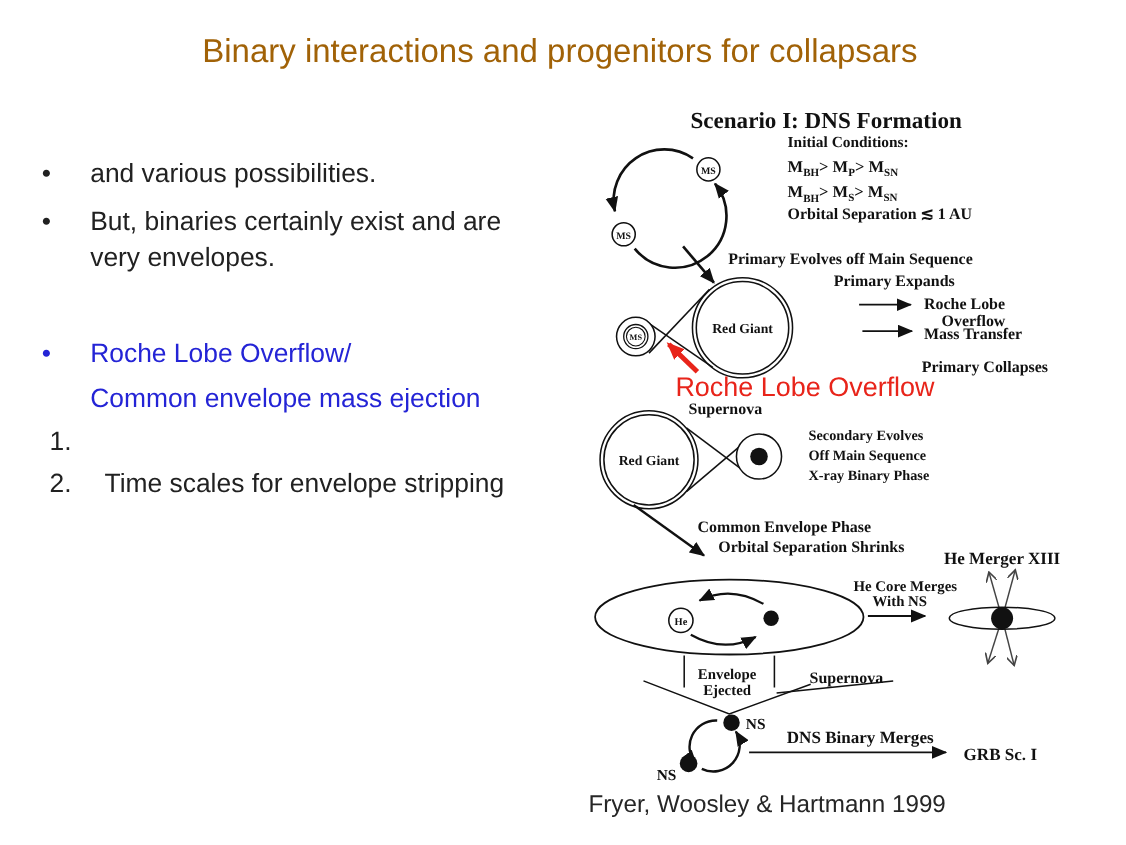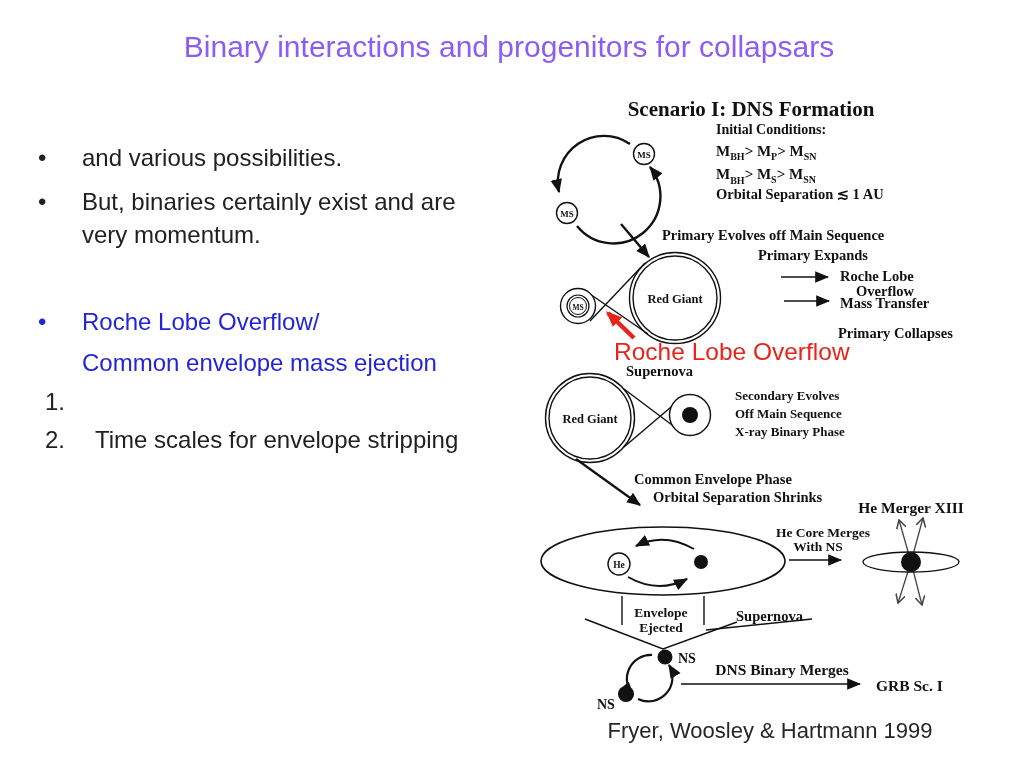--- a/index.html
+++ b/index.html
@@ -1,53 +1,53 @@
 <!DOCTYPE html>
 <html><head>
 <meta charset="utf-8">
 <style>
   html,body{margin:0;padding:0;}
   body{width:1024px;height:768px;background:#ffffff;font-family:"Liberation Sans",sans-serif;color:#212121;position:relative;overflow:hidden;}
   .slide{position:absolute;inset:0;}
-  .title{position:absolute;top:30px;left:0;width:1018px;text-align:center;font-size:30px;color:#8b5cf6;}
+  .title{position:absolute;top:30px;left:0;width:1018px;text-align:center;font-size:30px;color:#a16207;}
   .left-col{position:absolute;left:38px;top:141px;width:492px;}
   .item{display:flex;font-size:24px;line-height:33px;}
   .item .marker{flex:none;width:44px;}
   .item.num .marker{width:57px;padding-left:7px;box-sizing:border-box;}
   .item .line{white-space:nowrap;}
   .item.blue{color:#2424d6;line-height:41px;}
   .i0{margin-bottom:11px;}
   .i1{margin-bottom:50px;}
   .i2{margin-bottom:2px;}
   .i3{margin-bottom:5px;}
   .i4{margin-bottom:7px;}
   .diagram{position:absolute;left:535px;top:88px;width:470px;height:625px;}
   svg text{font-family:"Liberation Serif",serif;font-weight:bold;fill:#111;}
   svg .sans-red{font-family:"Liberation Sans",sans-serif;font-weight:normal;fill:#e8241a;}
-  .caption{position:absolute;left:535px;top:718px;width:470px;text-align:center;font-size:22px;color:#262626;}
+  .caption{position:absolute;left:535px;top:718px;width:470px;font-size:22px;color:#262626;}
 </style>
 </head>
 <body>
 
 <div class="slide">
 
   <div class="title">Binary interactions and progenitors for collapsars</div>
 
   <div class="left-col">
     <div class="item i0">
       <span class="marker">•</span>
       <div>
         <div class="line">and various possibilities.</div>
       </div>
     </div>
     <div class="item i1">
       <span class="marker">•</span>
       <div>
         <div class="line">But, binaries certainly exist and are</div>
-        <div class="line">very momentum.</div>
+        <div class="line">very envelopes.</div>
       </div>
     </div>
     <div class="item blue i2">
       <span class="marker">•</span>
       <div>
         <div class="line">Roche Lobe Overflow/</div>
         <div class="line">Common envelope mass ejection</div>
       </div>
     </div>
     <div class="item num i3">

